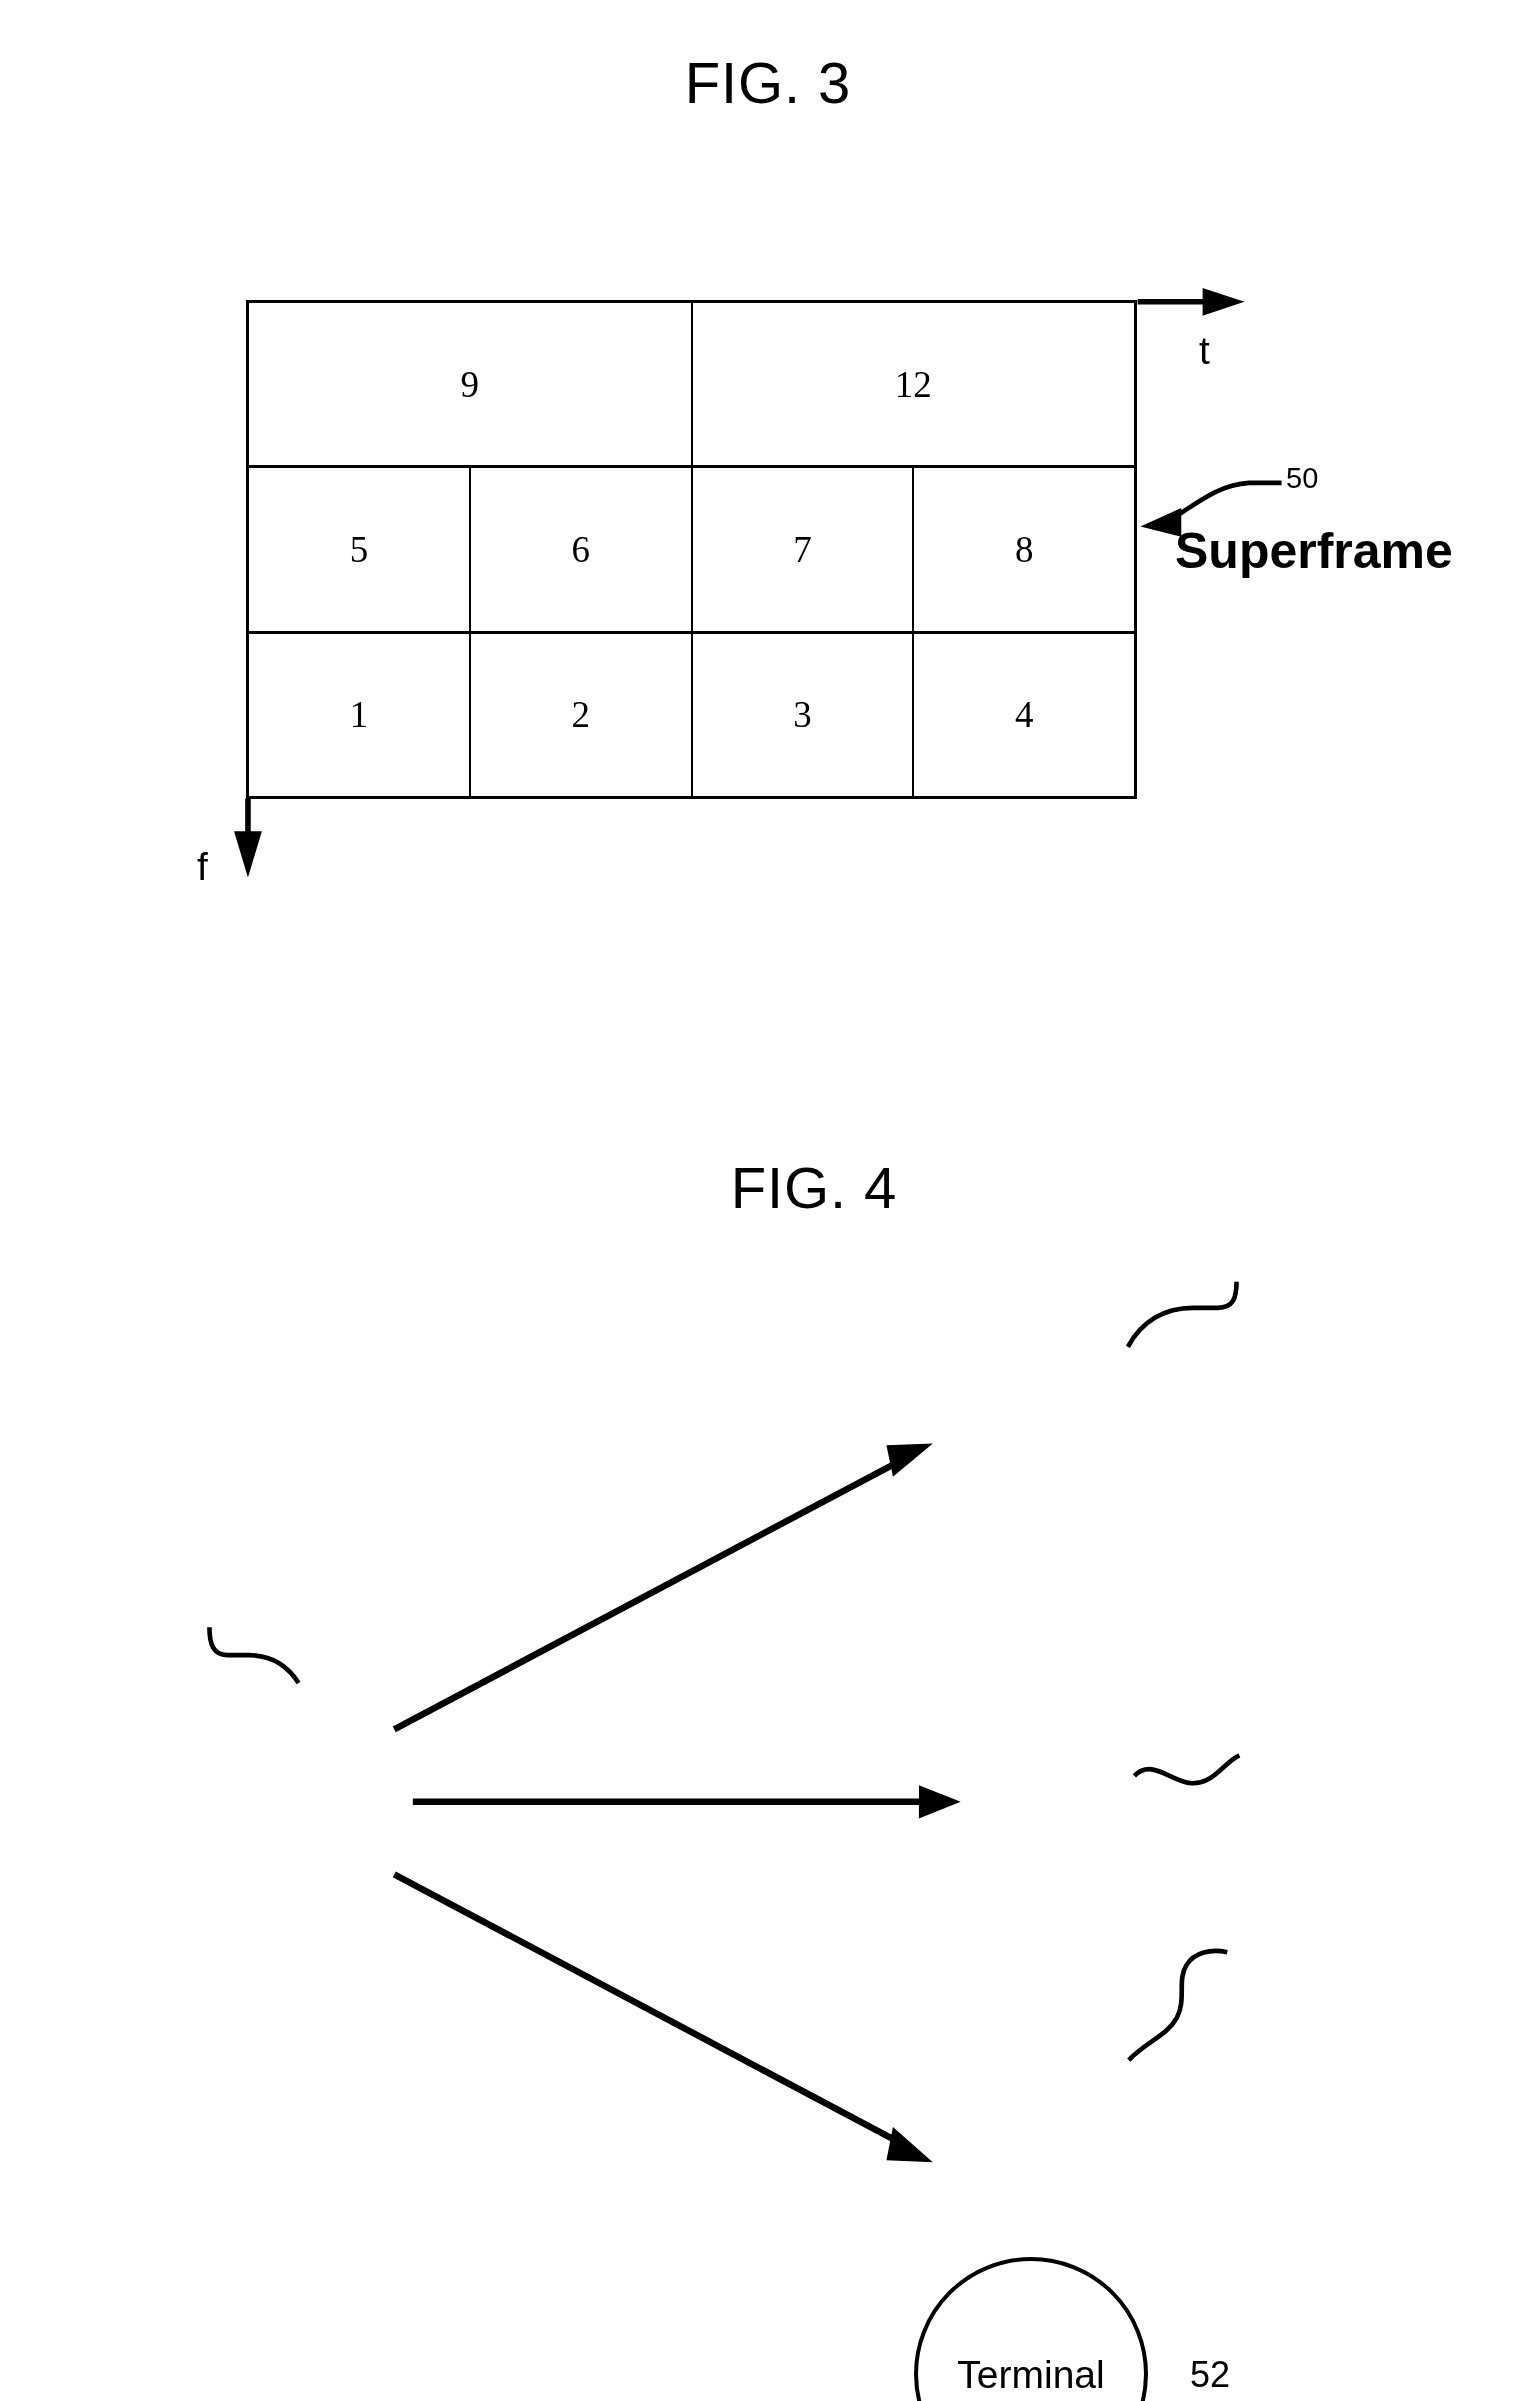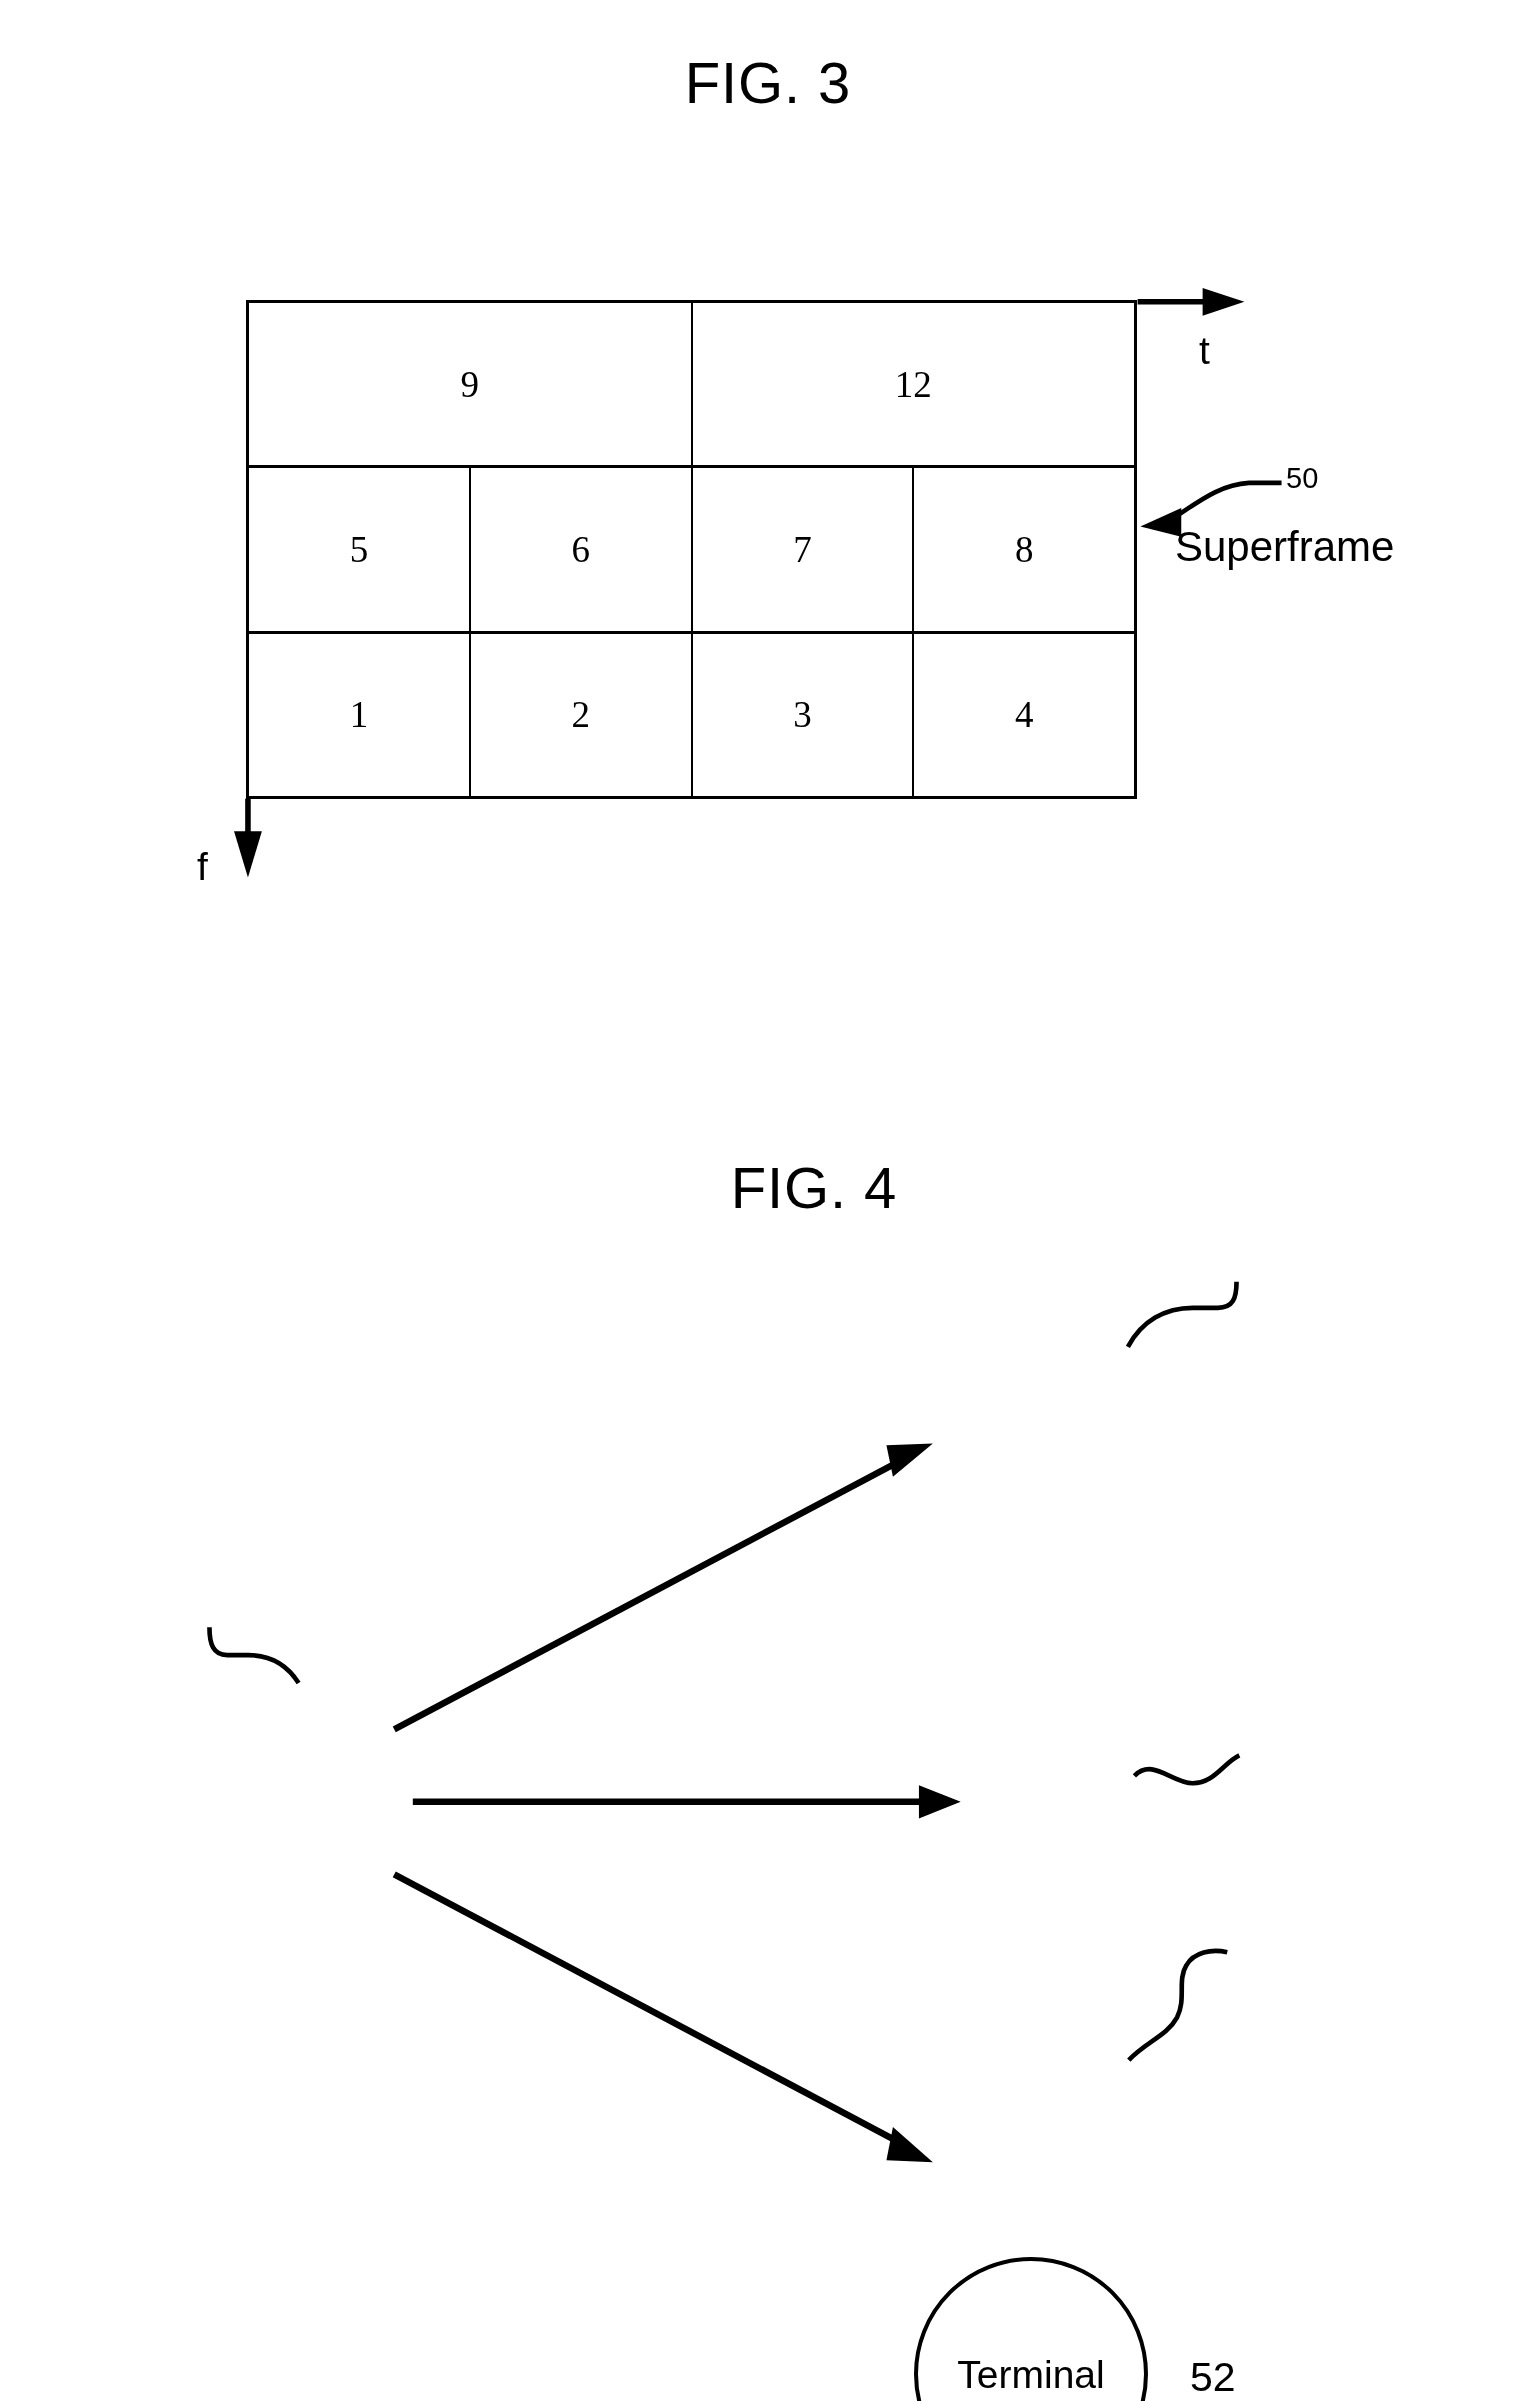--- a/index.html
+++ b/index.html
@@ -99,21 +99,21 @@
 
   .ref-number {
     position: absolute;
     font-size: 29px;
     font-family: "Liberation Sans", sans-serif;
     line-height: 1;
     color: #000;
     white-space: pre;
   }
   #ref-50 { left: 1286px; top: 464px; }
-  #superframe-word { left: 1175px; top: 526px; font-size: 42px; }
+  #superframe-word { left: 1175px; top: 526px; font-size: 50px; font-weight: bold; }
 
   
   #fig4-block {
     position: absolute;
     left: 0; top: 1068px;
     width: 1536px;
     height: 1334px;
     margin-left: 46px;
   }
   #fig4-lines {
@@ -134,21 +134,21 @@
     align-items: center;
     justify-content: center;
     font-size: 39px;
     line-height: 1;
     color: #000;
   }
   #terminal-52 { left: 868px; top: 1189px; width: 234px; height: 234px; }
 
   .node-ref {
     position: absolute;
-    font-size: 41px;
+    font-size: 36px;
     font-family: "Liberation Sans", sans-serif;
     line-height: 1;
     color: #000;
   }
   #ref-52 { left: 1144px; top: 1289px; }
 </style>
 </head>
 <body>
 
 <div class="page">

